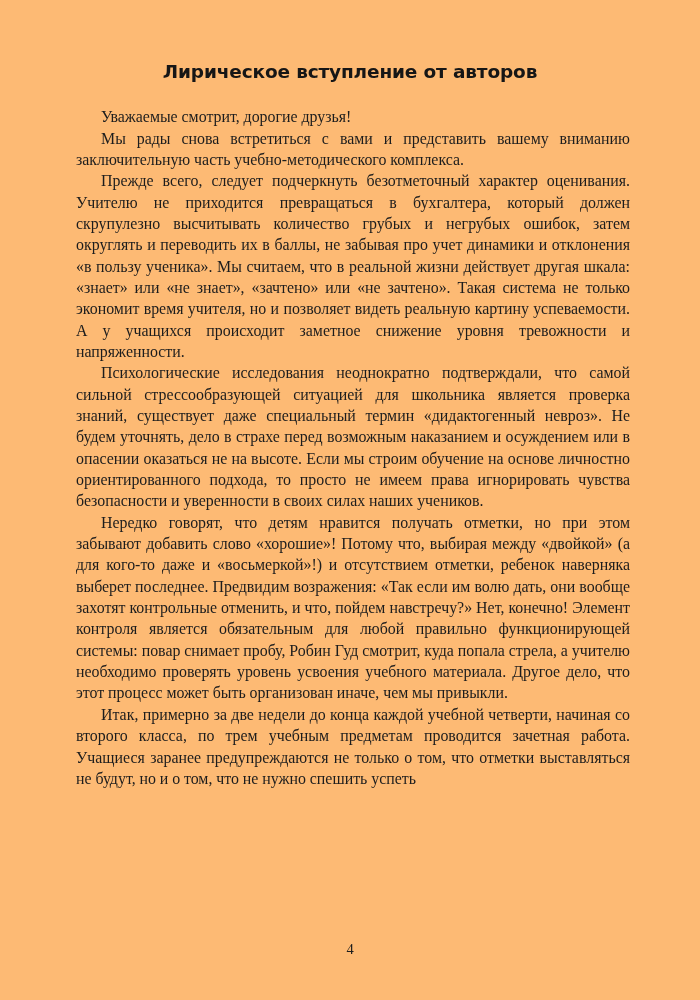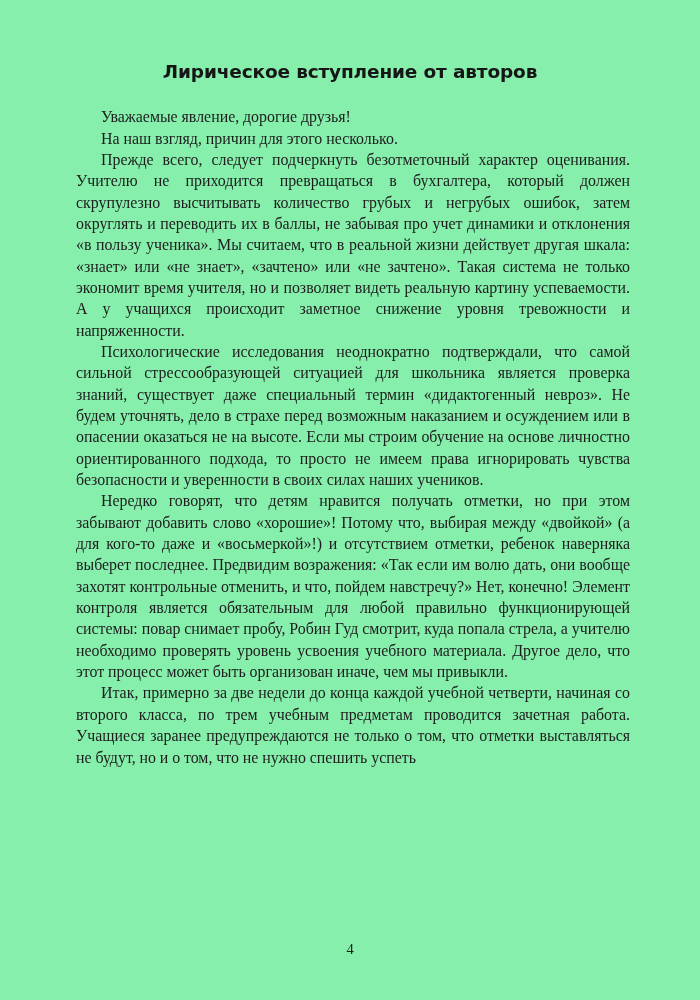--- a/index.html
+++ b/index.html
@@ -14,21 +14,21 @@
     position: relative;
     overflow: hidden;
     font-family: "Liberation Serif", "DejaVu Serif", serif;
     color: #1a1a1a;
     -webkit-font-smoothing: antialiased;
   }
 
   .page {
     position: absolute;
     inset: 0;
-    background: #86efac;
+    background: #fdba74;
     display: flex;
     flex-direction: column;
   }
 
   .page-title {
     font-family: "DejaVu Sans", "Liberation Sans", sans-serif;
     font-weight: bold;
     font-size: 18.5px;
     line-height: 1.2;
     letter-spacing: -0.15px;
@@ -70,22 +70,22 @@
   }
 </style>
 </head>
 <body>
 
 <div class="page">
 
   <h1 class="page-title">Лирическое вступление от авторов</h1>
 
   <div class="body-block">
-    <p class="para">Уважаемые явление, дорогие друзья!</p>
-    <p class="para">На наш взгляд, причин для этого несколько.</p>
+    <p class="para">Уважаемые смотрит, дорогие друзья!</p>
+    <p class="para">Мы рады снова встретиться с вами и представить вашему вниманию заключительную часть учебно-методического комплекса.</p>
     <p class="para">Прежде всего, следует подчеркнуть безотметочный характер оценивания. Учителю не приходится превращаться в бухгалтера, который должен скрупулезно высчитывать количество грубых и негрубых ошибок, затем округлять и переводить их в баллы, не забывая про учет динамики и отклонения «в пользу ученика». Мы считаем, что в реальной жизни действует другая шкала: «знает» или «не знает», «зачтено» или «не зачтено». Такая система не только экономит время учителя, но и позволяет видеть реальную картину успеваемости. А у учащихся происходит заметное снижение уровня тревожности и напряженности.</p>
     <p class="para">Психологические исследования неоднократно подтверждали, что самой сильной стрессообразующей ситуацией для школьника является проверка знаний, существует даже специальный термин «дидактогенный невроз». Не будем уточнять, дело в страхе перед возможным наказанием и осуждением или в опасении оказаться не на высоте. Если мы строим обучение на основе личностно ориентированного подхода, то просто не имеем права игнорировать чувства безопасности и уверенности в своих силах наших учеников.</p>
     <p class="para">Нередко говорят, что детям нравится получать отметки, но при этом забывают добавить слово «хорошие»! Потому что, выбирая между «двойкой» (а для кого-то даже и «восьмеркой»!) и отсутствием отметки, ребенок наверняка выберет последнее. Предвидим возражения: «Так если им волю дать, они вообще захотят контрольные отменить, и что, пойдем навстречу?» Нет, конечно! Элемент контроля является обязательным для любой правильно функционирующей системы: повар снимает пробу, Робин Гуд смотрит, куда попала стрела, а учителю необходимо проверять уровень усвоения учебного материала. Другое дело, что этот процесс может быть организован иначе, чем мы привыкли.</p>
     <p class="para">Итак, примерно за две недели до конца каждой учебной четверти, начиная со второго класса, по трем учебным предметам проводится зачетная работа. Учащиеся заранее предупреждаются не только о том, что отметки выставляться не будут, но и о том, что не нужно спешить успеть</p>
   </div>
 
   <div class="page-footer">
     <span class="page-number">4</span>
   </div>
 

